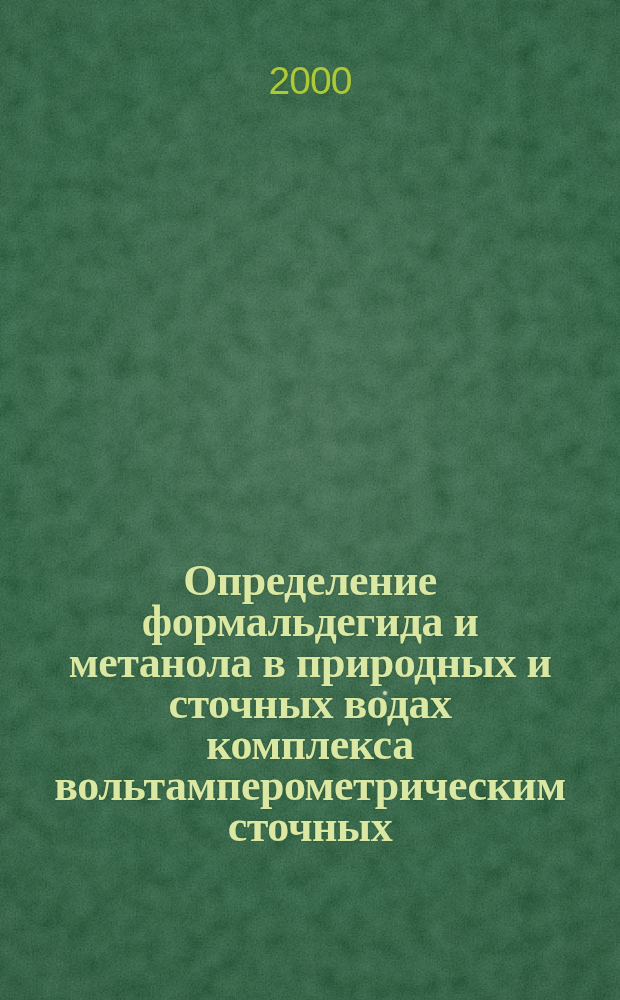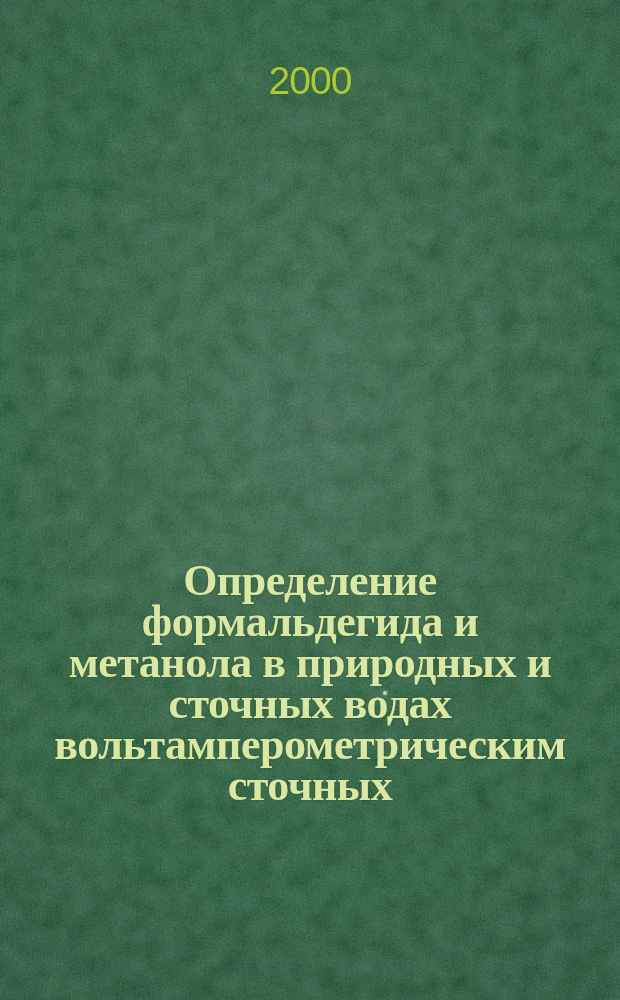--- a/index.html
+++ b/index.html
@@ -106,19 +106,20 @@
     <rect width="620" height="1000" filter="url(#grain)"></rect>
   </svg>
 
   <div class="year">2000</div>
 
   <div class="title">
     <div class="line">Определение</div>
     <div class="line">формальдегида и</div>
     <div class="line">метанола в природных и</div>
     <div class="line">сточных водах</div>
+    <div class="line">комплекса</div>
     <div class="line">вольтамперометрическим</div>
     <div class="line">сточных</div>
   </div>
 
   <div class="speck"></div>
 
 </div>
 
 </body></html>

